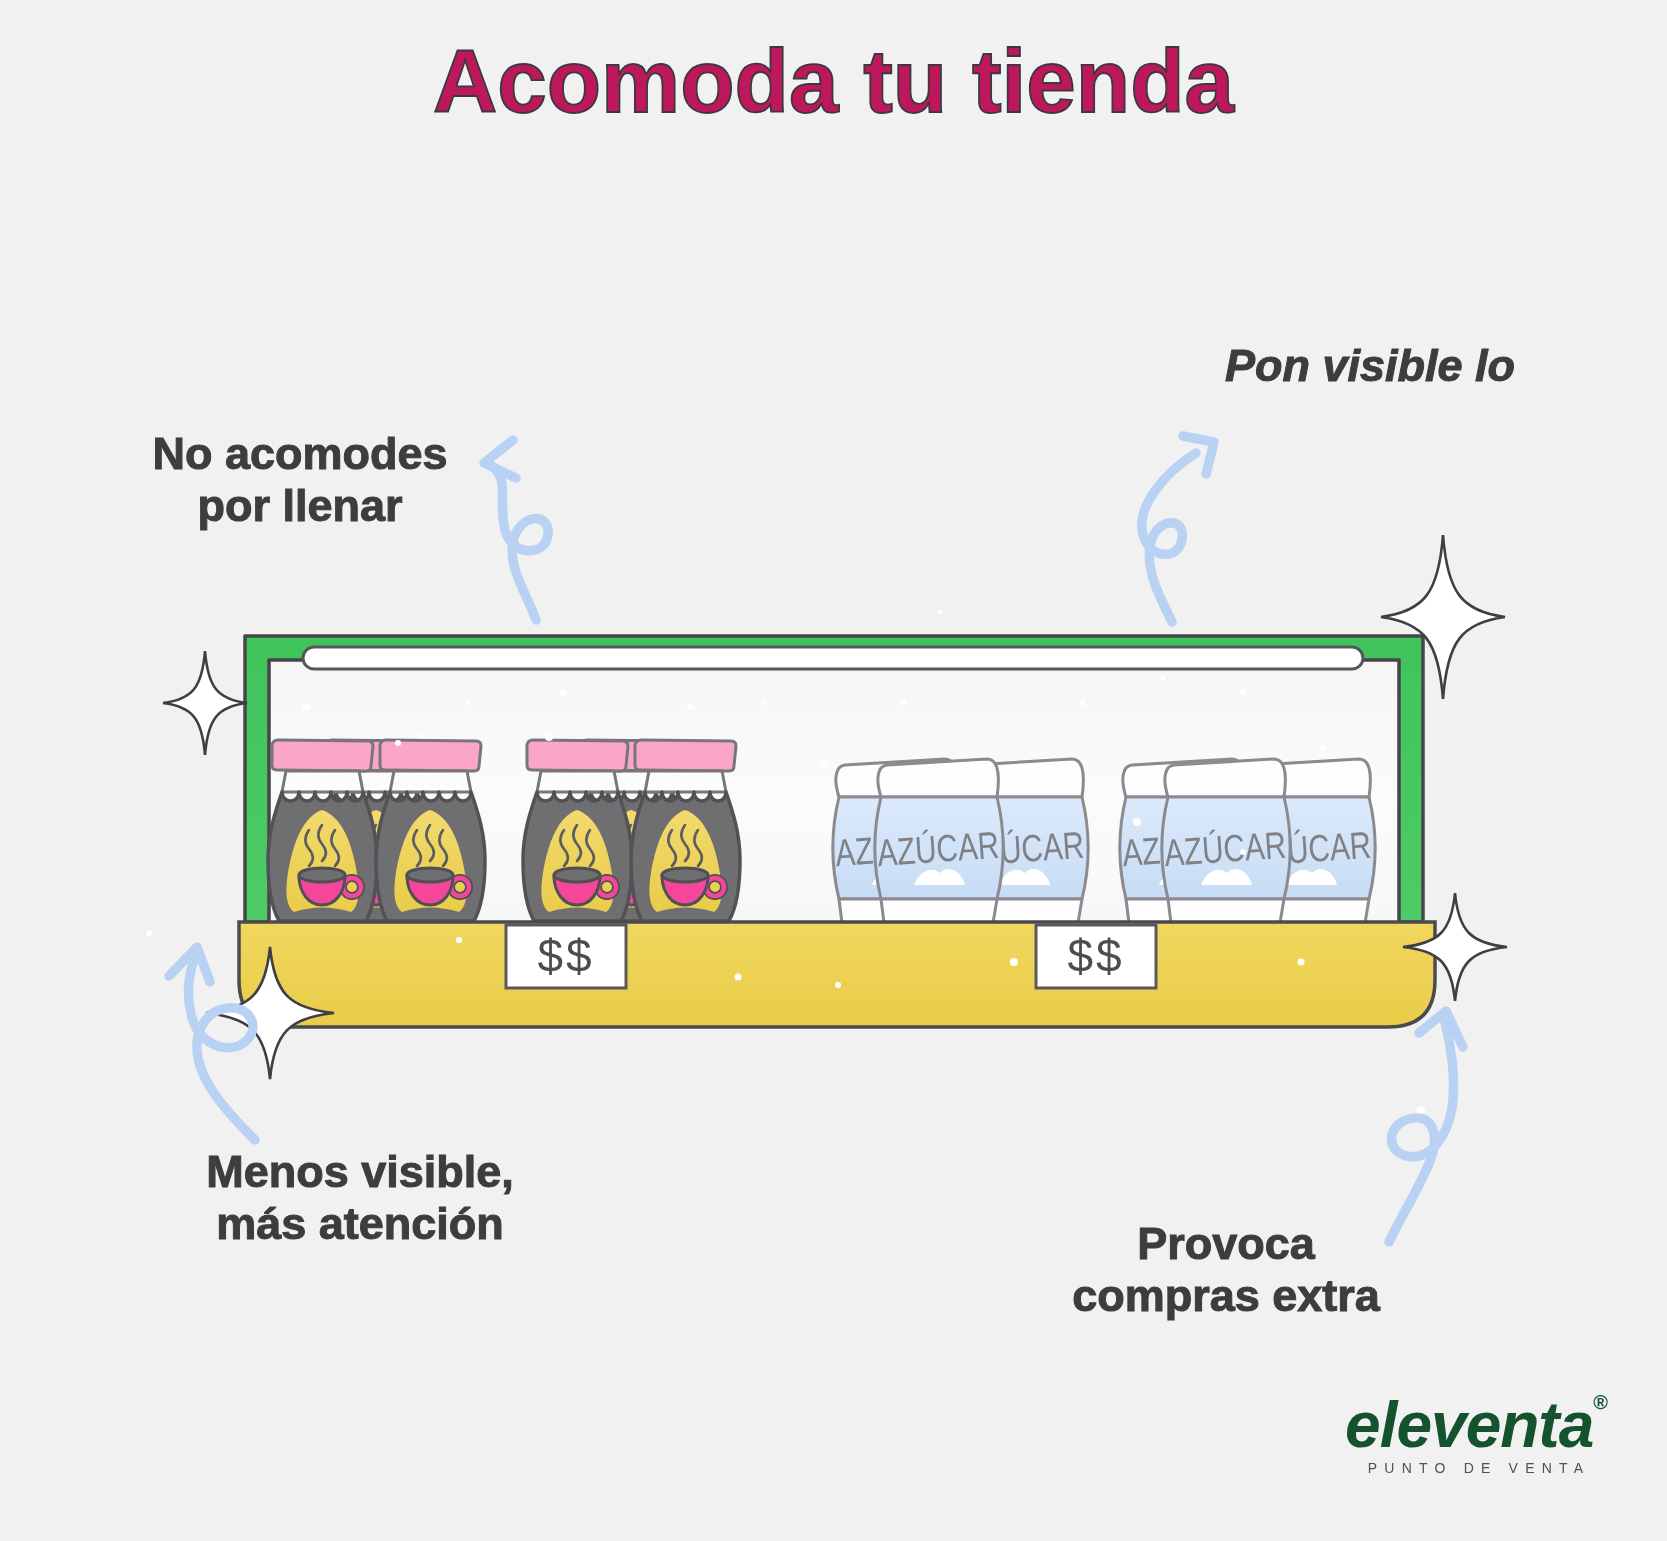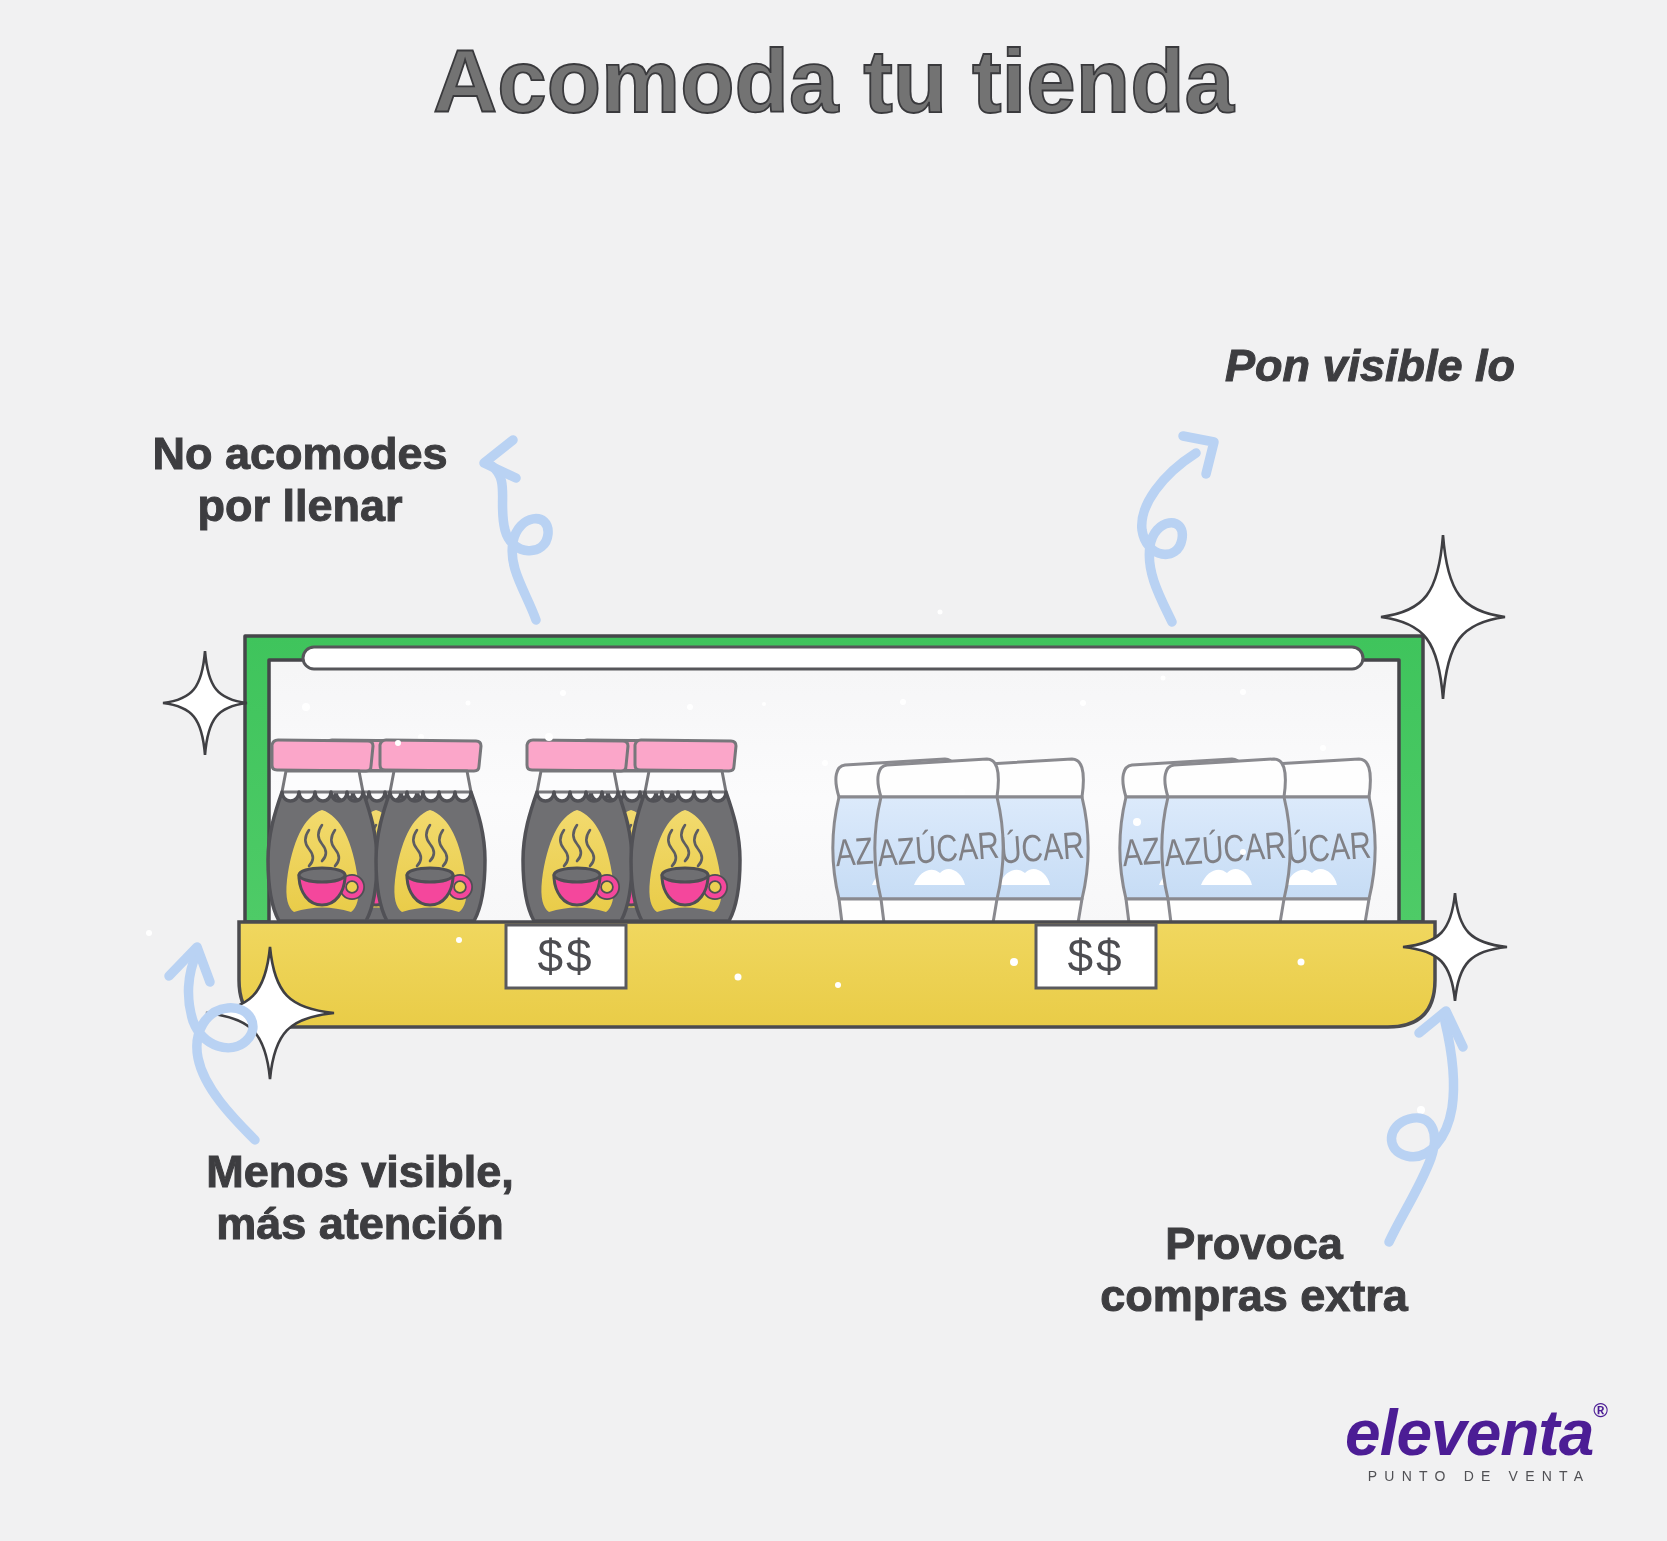--- a/index.html
+++ b/index.html
@@ -7,38 +7,38 @@
     width:1667px;height:1541px;position:relative;overflow:hidden;
     background:#f1f1f2;
     font-family:"Liberation Sans", sans-serif;
   }
   .stage{position:absolute;inset:0;width:1667px;height:1541px;}
   svg.illustration{position:absolute;left:0;top:0;}
 
   .page-title{
     position:absolute;top:34px;left:0;width:100%;
     text-align:center;font-weight:bold;font-size:89px;line-height:1.06;
-    color:#737373;-webkit-text-stroke:1.8px #3a3a3d;letter-spacing:0;
+    color:#be185d;-webkit-text-stroke:1.8px #3a3a3d;letter-spacing:0;
     margin:0;
   }
   .ann{
     position:absolute;text-align:center;font-weight:bold;font-size:45px;
     line-height:1.16;color:#3d3d40;-webkit-text-stroke:1px #3d3d40;
   }
   .ann-tl{left:100px;top:428px;width:400px;}
   .ann-tr{left:1165px;top:340px;width:410px;font-style:italic;}
   .ann-bl{left:150px;top:1146px;width:420px;}
-  .ann-br{left:1044px;top:1218px;width:420px;}
+  .ann-br{left:1016px;top:1218px;width:420px;}
 
   .logo{
     position:absolute;right:60px;top:1392px;text-align:center;
   }
   .logo .name{
-    font-size:64px;font-weight:bold;font-style:italic;color:#4c1d95;
-    letter-spacing:-1px;line-height:1;margin-top:8px;
+    font-size:64px;font-weight:bold;font-style:italic;color:#14532d;
+    letter-spacing:-1px;line-height:1;
   }
   .logo .name sup{font-size:20px;vertical-align:38px;font-style:normal;}
   .logo .tagline{
     margin-top:3px;font-size:14px;letter-spacing:7.2px;color:#515155;
     font-weight:normal;padding-left:6px;
   }
 </style>
 </head>
 <body>
 

